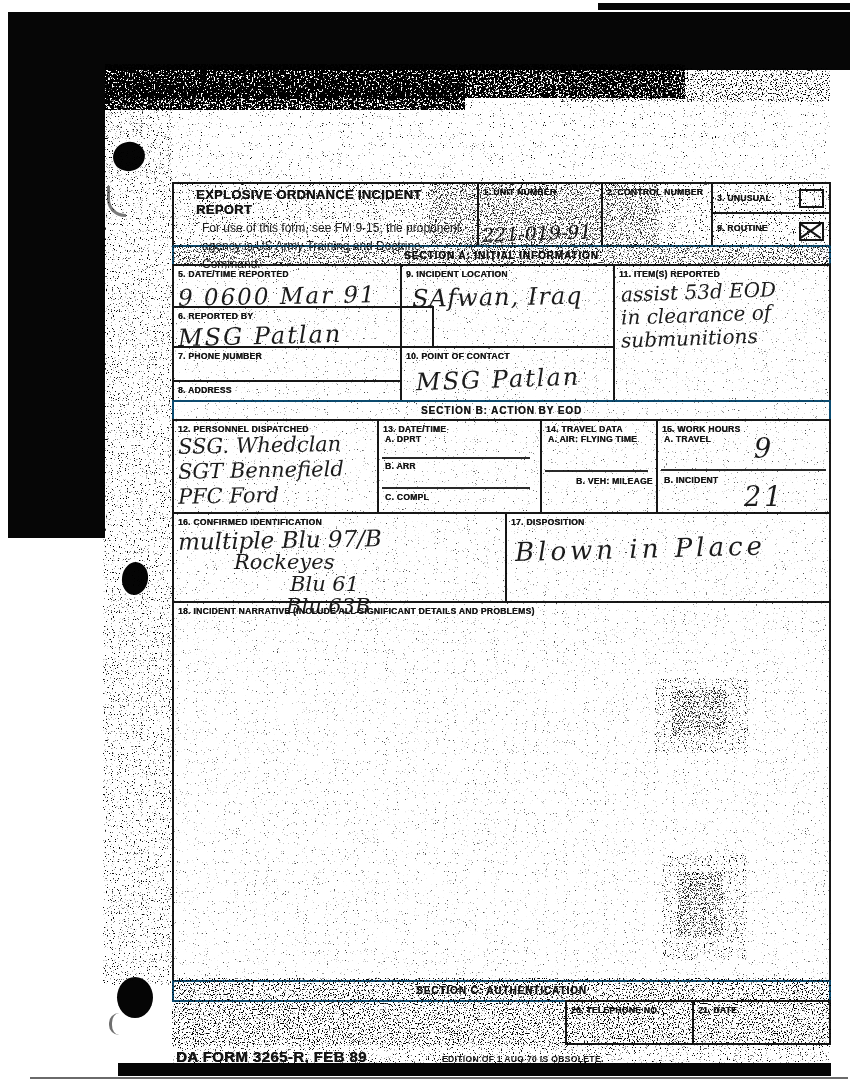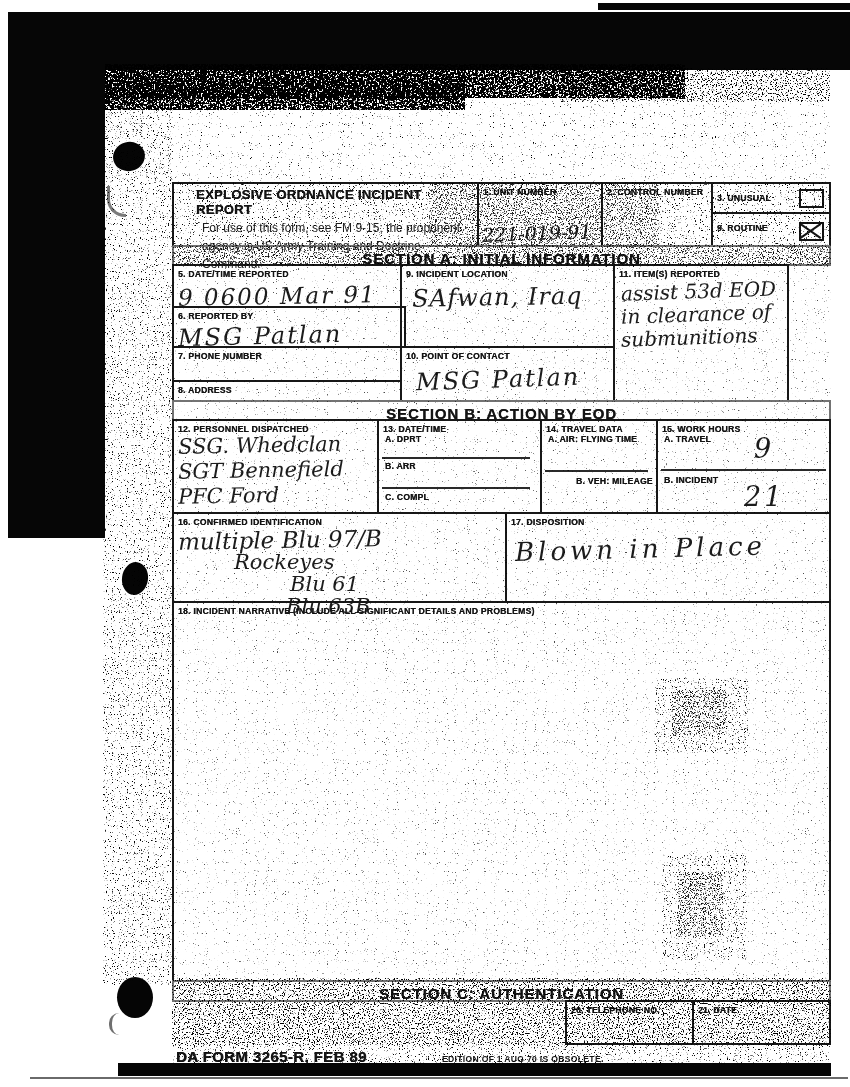--- a/index.html
+++ b/index.html
@@ -4,22 +4,22 @@
 <style>
   html,body{margin:0;padding:0;background:#ffffff;}
   .page{position:relative;width:850px;height:1087px;background:#ffffff;overflow:hidden;
         font-family:"Liberation Sans",sans-serif;color:#141414;}
   .abs{position:absolute;}
   .bar{position:absolute;background:#060606;}
   
   .form{position:absolute;left:172px;top:182px;width:659px;height:863px;}
   .cell{position:absolute;border:2px solid #171717;box-sizing:border-box;padding:3px 4px;background:transparent;}
   .lbl{font-size:8.6px;font-weight:bold;letter-spacing:.25px;color:#131313;text-shadow:.3px .3px 0 #3a3a3a;}
-  .sect{position:absolute;box-sizing:border-box;border:2px solid #737373;text-align:center;
-        font-size:15px;font-weight:bold;letter-spacing:.9px;padding-top:3px;text-shadow:.3px .3px 0 #444;}
+  .sect{position:absolute;box-sizing:border-box;border:2px solid #0c4a6e;text-align:center;
+        font-size:10px;font-weight:bold;letter-spacing:.9px;padding-top:3px;text-shadow:.3px .3px 0 #444;}
   .hw{font-family:"DejaVu Serif",serif;font-style:italic;color:#1c1c1c;white-space:nowrap;line-height:1.05;}
   .rule{position:absolute;height:2px;background:#2a2a2a;}
   .chk{position:absolute;width:21px;height:15px;border:2px solid #131313;}
   .chk::before,.chk::after{content:"";position:absolute;display:none;left:-3px;top:6px;width:25px;height:2px;background:#131313;}
   .chk.checked::before{display:block;transform:rotate(35deg);}
   .chk.checked::after{display:block;transform:rotate(-35deg);}
   .blob{position:absolute;background:#050505;border-radius:50%;}
   .noise{position:absolute;pointer-events:none;}
   .n-heavy{filter:url(#sp-heavy);}
   .n-med{filter:url(#sp-med);}
@@ -84,39 +84,39 @@
       <div class="lbl" style="display:inline-block;padding-top:3px;">9. ROUTINE</div>
       <div class="chk checked" style="right:5px;top:8px;"></div>
     </div>
 
     <div class="sect" style="left:0;top:63px;width:659px;height:21px;">SECTION A: INITIAL INFORMATION</div>
 
     <div class="cell" style="left:0;top:82px;width:230px;height:44px;">
       <div class="lbl">5. DATE/TIME REPORTED</div>
       <div class="hw" style="position:absolute;left:4px;bottom:-2px;font-size:23px;letter-spacing:2px;transform:rotate(-1deg);">9 0600 Mar 91</div>
     </div>
-    <div class="cell" style="left:0;top:124px;width:234px;height:42px;">
+    <div class="cell" style="left:0;top:124px;width:262px;height:42px;">
       <div class="lbl">6. REPORTED BY</div>
       <div class="hw" style="position:absolute;left:4px;bottom:-3px;font-size:24px;letter-spacing:2px;transform:rotate(-1.5deg);">MSG Patlan</div>
     </div>
     <div class="cell" style="left:0;top:164px;width:230px;height:36px;">
       <div class="lbl">7. PHONE NUMBER</div>
     </div>
     <div class="cell" style="left:0;top:198px;width:230px;height:22px;">
       <div class="lbl">8. ADDRESS</div>
     </div>
     <div class="cell" style="left:228px;top:82px;width:215px;height:84px;">
       <div class="lbl">9. INCIDENT LOCATION</div>
       <div class="hw" style="margin:6px 0 0 6px;font-size:24px;letter-spacing:1px;transform:rotate(-1deg);">SAfwan, Iraq</div>
     </div>
     <div class="cell" style="left:228px;top:164px;width:215px;height:56px;">
       <div class="lbl">10. POINT OF CONTACT</div>
       <div class="hw" style="margin:6px 0 0 10px;font-size:24px;letter-spacing:2px;transform:rotate(-2deg);">MSG Patlan</div>
     </div>
-    <div class="cell" style="left:441px;top:82px;width:176px;height:138px;">
+    <div class="cell" style="left:441px;top:82px;width:218px;height:138px;">
       <div class="lbl">11. ITEM(S) REPORTED</div>
       <div class="hw" style="margin:2px 0 0 2px;font-size:20px;transform:rotate(-2deg);">assist 53d EOD</div>
       <div class="hw" style="margin:2px 0 0 2px;font-size:20px;transform:rotate(-2deg);">in clearance of</div>
       <div class="hw" style="margin:2px 0 0 2px;font-size:20px;transform:rotate(-2deg);">submunitions</div>
     </div>
 
     <div class="sect" style="left:0;top:218px;width:659px;height:21px;">SECTION B: ACTION BY EOD</div>
 
     <div class="cell" style="left:0;top:237px;width:207px;height:95px;">
       <div class="lbl">12. PERSONNEL DISPATCHED</div>

